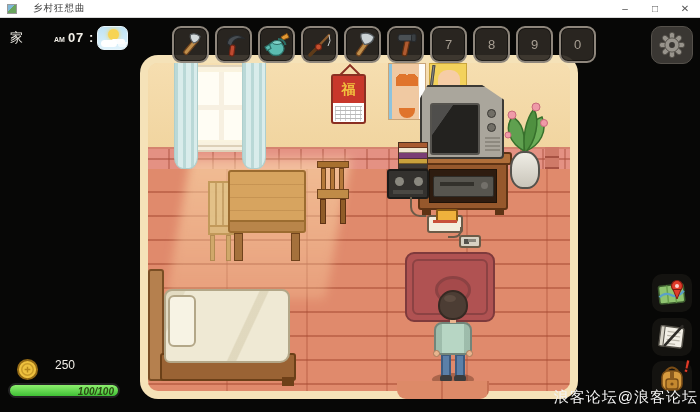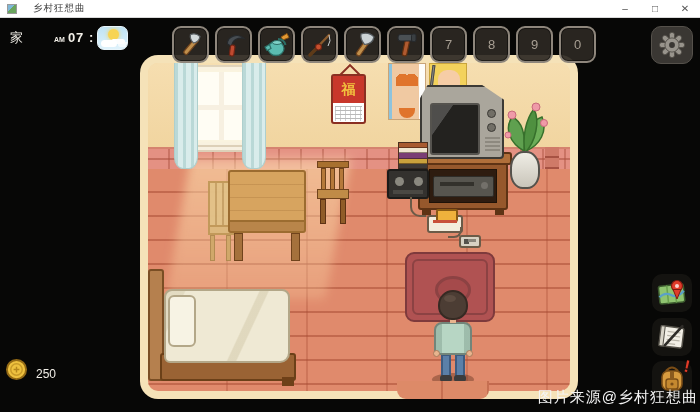--- a/index.html
+++ b/index.html
@@ -173,21 +173,21 @@
 
   .hotbar { position:absolute; left:172px; top:8px; display:flex; gap:6px; z-index:50; }
   .slot { width:37px; height:37px; border-radius:9px; background:rgba(44,40,35,.92); border:2px solid #8e867c;
     box-shadow:inset 0 0 0 1px rgba(0,0,0,.45); display:flex; align-items:center; justify-content:center; }
   .slot svg { width:30px; height:30px; }
   .slot-num { color:#a89f93; font-size:13px; }
 
   .gear-btn { position:absolute; left:651px; top:8px; width:42px; height:38px; background:#3a3733; border:1px solid #55514b; border-radius:10px;
     display:flex; align-items:center; justify-content:center; z-index:50; }
 
-  .coin-row { position:absolute; left:5px; top:340px; display:flex; align-items:flex-end; gap:8px; z-index:40; }
+  .coin-row { position:absolute; left:16px; top:340px; display:flex; align-items:flex-start; gap:16px; z-index:40; }
   .coin-row svg { width:23px; height:23px; }
   .money { color:#f2efe8; font-size:12px; }
   .hpbar { position:absolute; left:8px; top:365px; width:112px; height:15px; border-radius:9px; border:2px solid #222222;
     background:linear-gradient(#8df06e,#3fbf35); z-index:40; }
   .hpbar .hp-text { position:absolute; right:4px; bottom:-1px; font-size:10px; font-weight:bold; font-style:italic; color:#2c4a14; }
 
   .side-btn { position:absolute; left:652px; width:40px; height:38px; background:rgba(30,28,24,.6); border-radius:10px;
     display:flex; align-items:center; justify-content:center; z-index:40; }
   .sb-map { top:256px; } .sb-journal { top:300px; } .sb-bag { top:343px; }
   .side-btn svg { width:36px; height:36px; }
@@ -412,20 +412,23 @@
 
     <div class="coin-row">
       <svg viewBox="0 0 24 24">
         <circle cx="12" cy="12" r="10" fill="#eec13f" stroke="#946a15" stroke-width="2"></circle>
         <circle cx="12" cy="12" r="6" fill="none" stroke="#c89a28" stroke-width="1.5"></circle>
         <path d="M9 12 h6 M12 9 v6" stroke="#b5871d" stroke-width="1.5"></path>
       </svg>
       <span class="money">250</span>
     </div>
 
+    <div class="hpbar">
+      <span class="hp-text">100/100</span>
+    </div>
 
     <div class="side-btn sb-map">
       <svg viewBox="0 0 36 36">
         <g transform="rotate(-6 18 18)">
           <rect x="5" y="10" width="25" height="18" rx="2" fill="#8fc470" stroke="#3c5a2e" stroke-width="1.5"></rect>
           <path d="M13.5 10 v18 M21.5 10 v18" stroke="#6aa04e" stroke-width="1.5"></path>
           <path d="M5 21 q6 -5 12 -1 t13 -3" stroke="#5aa0c8" stroke-width="2.2" fill="none"></path>
         </g>
         <circle cx="23" cy="11" r="5.5" fill="#e03c2a" stroke="#7e1a10" stroke-width="1.2"></circle>
         <path d="M19 14.5 L23 24 L27 14.5 Z" fill="#e03c2a" stroke="#7e1a10" stroke-width="1"></path>
@@ -446,16 +449,16 @@
       <svg viewBox="0 0 36 36">
         <rect x="8" y="9" width="20" height="19" rx="6" fill="#d79b3f" stroke="#7a4d16" stroke-width="1.6"></rect>
         <path d="M12 9 q6 -7 12 0" fill="none" stroke="#7a4d16" stroke-width="2.2"></path>
         <rect x="12" y="17" width="12" height="10" rx="2.5" fill="#c4882f" stroke="#7a4d16" stroke-width="1.4"></rect>
         <rect x="16" y="9" width="4" height="9" fill="#8a5a1e"></rect>
         <circle cx="18" cy="22" r="1.6" fill="#7a4d16"></circle>
       </svg>
       <span class="bag-badge">!</span>
     </div>
 
-    <div class="watermark">图片来源@乡村狂想曲</div>
+    <div class="watermark">浪客论坛@浪客论坛</div>
 
   </div>
 </div>
 
 </body></html>

